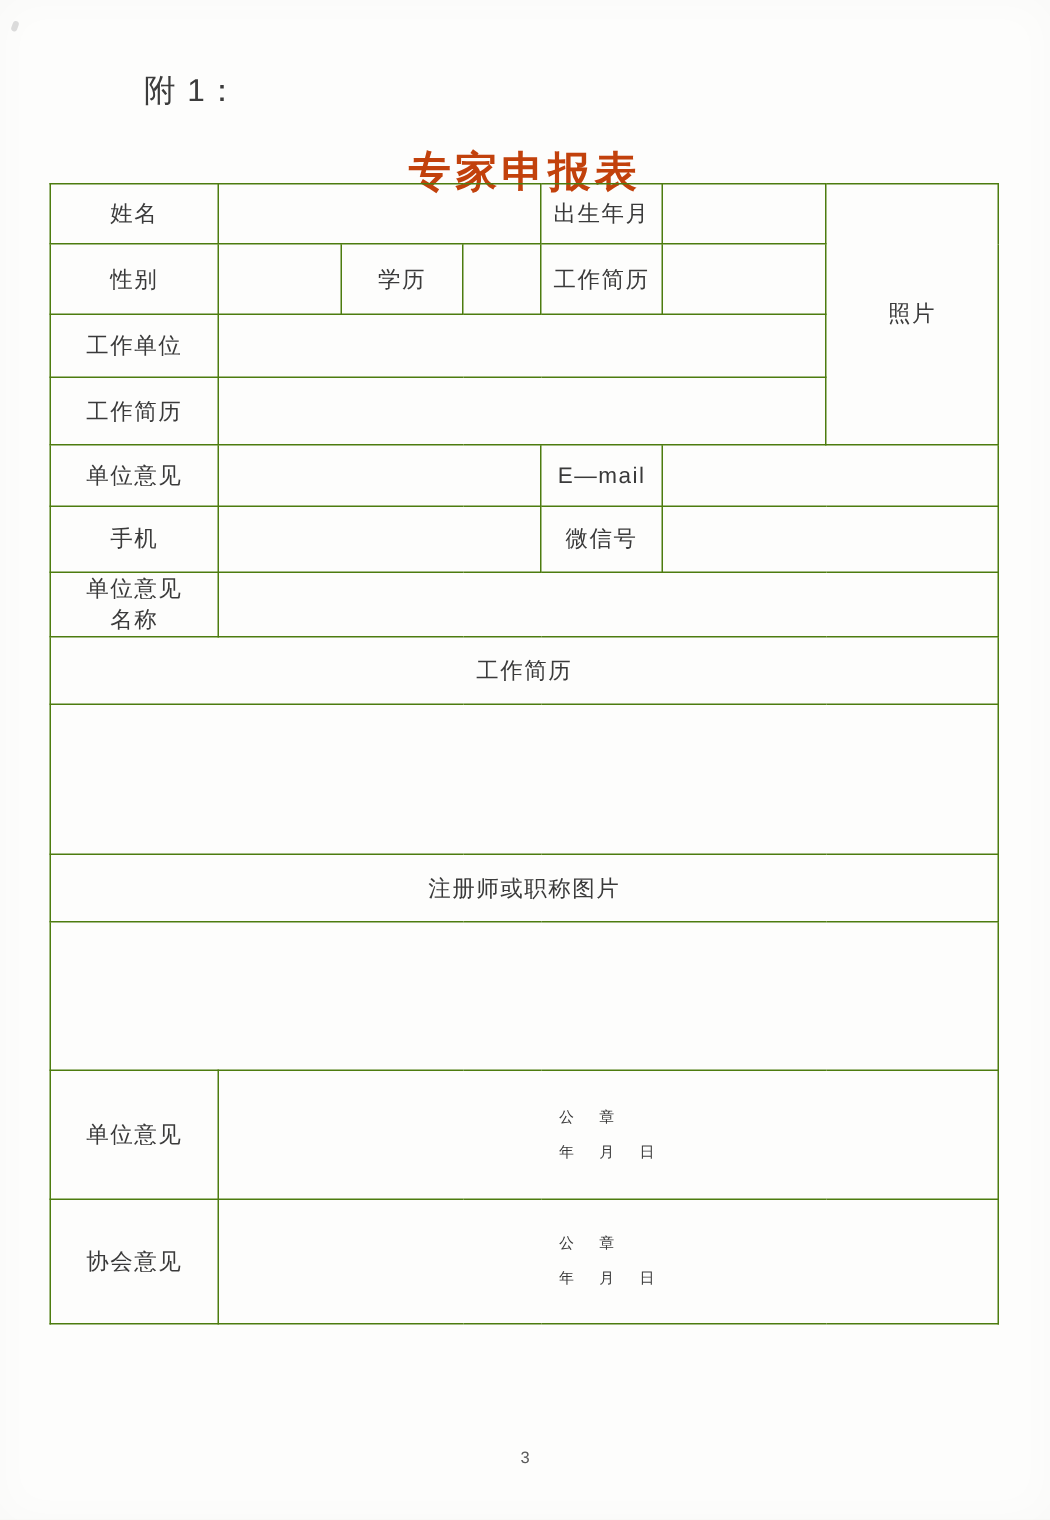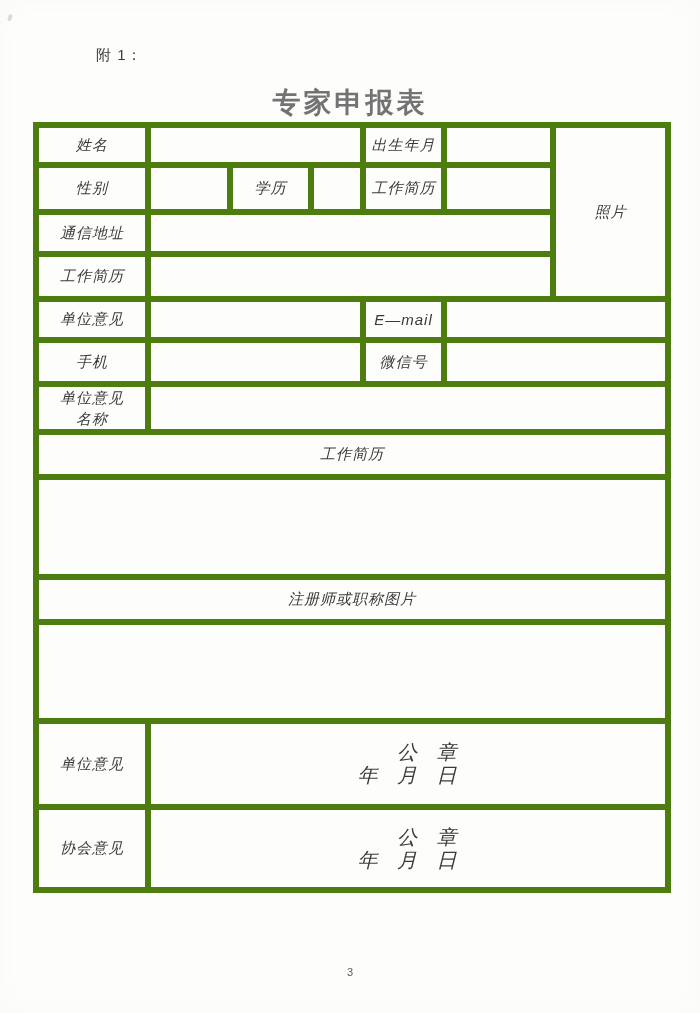--- a/index.html
+++ b/index.html
@@ -10,42 +10,41 @@
   }
   .page{
     position:relative;width:700px;height:1013px;
     background:#fdfdfc;
     color:#3a3a3a;
     overflow:hidden;
     box-shadow:inset 0 0 30px rgba(0,0,0,0.02);
   }
   .attachment{
     position:absolute;left:64px;top:46px;
-    font-size:15px;letter-spacing:1px;color:#3c3c3c;padding-left:32px;
+    font-size:21px;letter-spacing:1px;color:#3c3c3c;padding-left:32px;
   }
   .title{
-    position:absolute;left:0;right:0;top:80px;margin:4px;
+    position:absolute;left:0;right:0;top:80px;margin:16px;
     text-align:center;
-    font-size:28px;font-weight:bold;letter-spacing:3px;color:#737373;
+    font-size:28px;font-weight:bold;letter-spacing:3px;color:#c2410c;
   }
   table.form{
     position:absolute;left:33px;top:122px;
     width:632px;
     border-collapse:collapse;table-layout:fixed;
   }
   table.form td{
-    border:6px solid #4d7c0f;
+    border:1px solid #4d7c0f;
     font-size:15px;
     color:#3a3a3a;
     text-align:center;
     vertical-align:middle;
     letter-spacing:1px;
     padding:0;
     overflow:hidden;
-    font-style:italic;
   }
   tr.r1{height:40px}
   tr.r2{height:47px}
   tr.r3{height:42px}
   tr.r4{height:45px}
   tr.r5{height:41px}
   tr.r6{height:44px}
   tr.r7{height:43px}
   tr.r8{height:45px}
   tr.r9{height:100px}
@@ -56,22 +55,22 @@
   td.photo{vertical-align:middle;padding-top:66px;}
   td.section{text-align:center;font-size:15.5px;}
   .two-line{line-height:21px;}
   td.opinion-val{
     vertical-align:bottom;
     text-align:right;
     padding:0 36px 8px 0;
   }
   .seal-block{
     display:inline-block;
-    text-align:right;
-    font-size:20px;
+    text-align:left;
+    font-size:10px;
     line-height:23px;
     color:#3a3a3a;
   }
   .seal-line{word-spacing:10px;letter-spacing:2px;}
   .date-line{word-spacing:10px;letter-spacing:2px;}
   .footnote{
     position:absolute;left:62px;top:891px;
     font-size:16px;letter-spacing:0.5px;color:#3a3a3a;
   }
   .page-number{
@@ -113,21 +112,21 @@
     <tr class="r2">
       <td>性别</td>
       <td></td>
       <td>学历</td>
       <td></td>
       <td>工作简历</td>
       <td></td>
     </tr>
 
     <tr class="r3">
-      <td>通信地址</td>
+      <td>工作单位</td>
       <td colspan="5"></td>
     </tr>
 
     <tr class="r4">
       <td>工作简历</td>
       <td colspan="5"></td>
     </tr>
 
     <tr class="r5">
       <td>单位意见</td>

